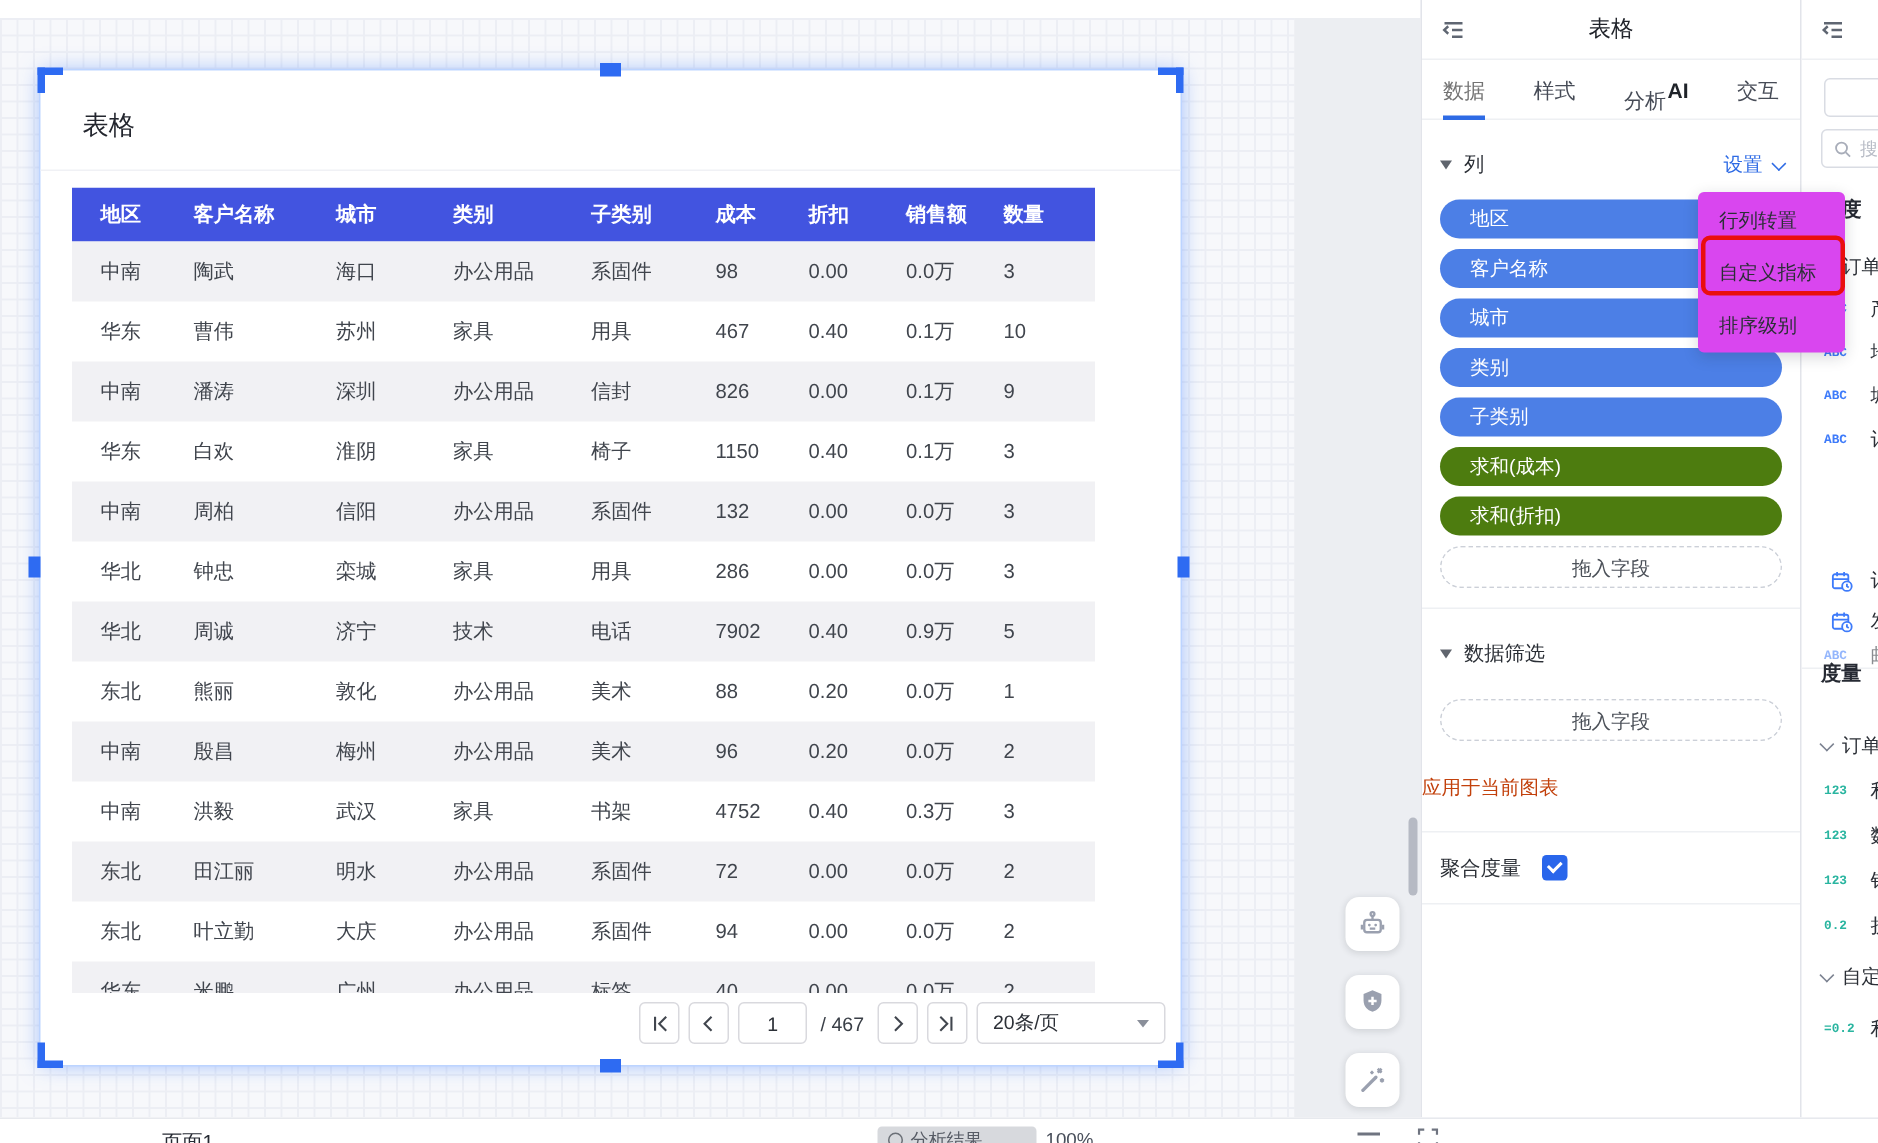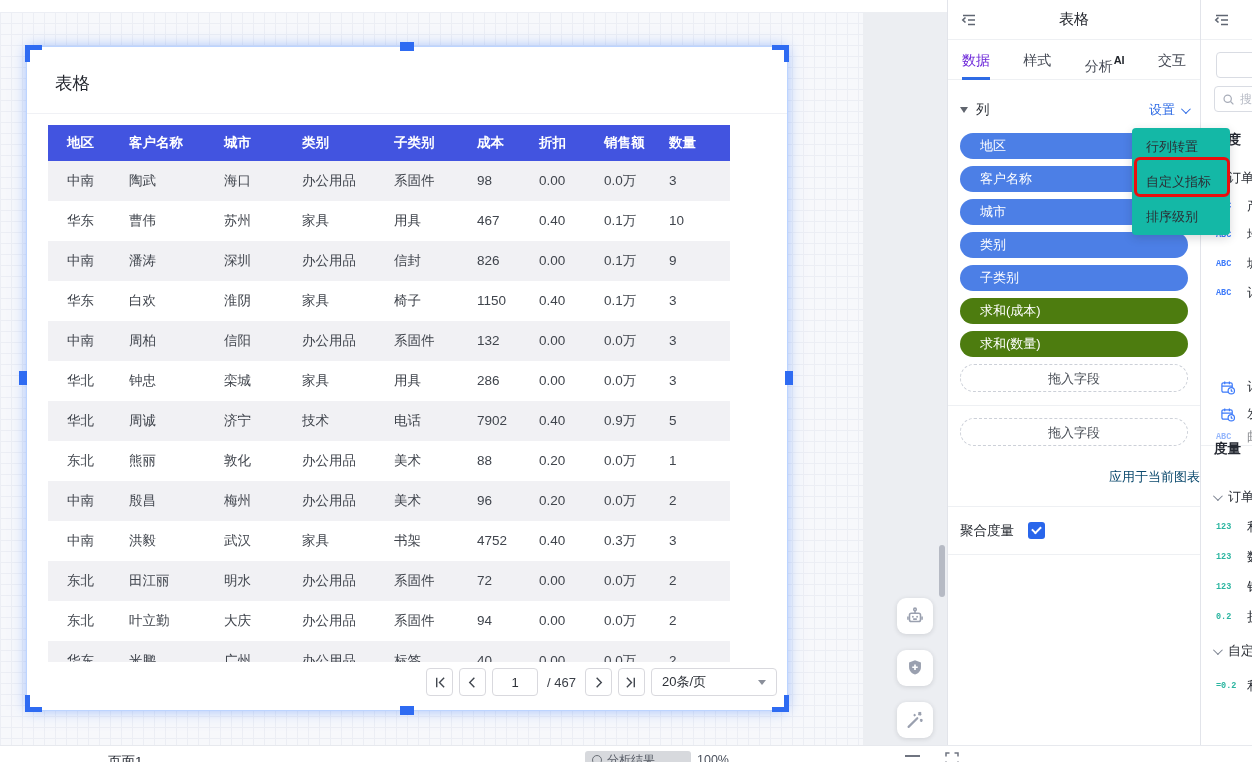--- a/index.html
+++ b/index.html
@@ -69,47 +69,47 @@
   #bb-full { position:absolute; left:945px; top:6px; }
 
   
   #config-panel { position:absolute; left:947px; top:0; width:253px; height:745px; background:#fff;
     border-left:1px solid #e2e4ea; z-index:10; }
   .panel-head { height:40px; border-bottom:1px solid #eef0f3; display:flex; align-items:center; padding:0 12px; }
   .panel-title { flex:1; text-align:center; font-size:15px; color:#21242b; margin-right:18px; }
   #cfg-tabs { height:40px; border-bottom:1px solid #eef0f3; display:flex; align-items:center;
     justify-content:space-between; padding:0 14px; font-size:14px; color:#474c57; position:relative; }
   .tab { position:relative; height:40px; line-height:40px; }
-  .tab.active { color:#6d28d9; }
+  .tab.active { color:#737373; }
   .tab.active::after { content:""; position:absolute; left:0; bottom:0; width:100%; height:3px; background:#2e6be5; }
-  .ai-badge { font-size:11px; font-weight:700; color:#1f2329; vertical-align:7px; margin-left:1px; }
+  .ai-badge { font-size:14px; font-weight:700; color:#1f2329; vertical-align:7px; margin-left:1px; }
   .sec-row { display:flex; align-items:center; padding:0 12px; height:36px; margin-top:12px; }
   .tri { width:0; height:0; border-left:4.5px solid transparent; border-right:4.5px solid transparent;
     border-top:6px solid #60656e; margin-right:8px; }
   .sec-label { font-size:13.5px; color:#2b2f36; }
   .sec-right { margin-left:auto; display:flex; align-items:center; gap:6px; color:#2e6be5; font-size:13px; }
   .chev { width:7px; height:7px; border-right:1.6px solid #2e6be5; border-bottom:1.6px solid #2e6be5;
     transform:rotate(45deg) translateY(-2px); }
   #pill-list { padding:5px 12px 0 12px; }
   .pill { height:26px; border-radius:13px; margin-bottom:7px; color:#fff; font-size:13px;
     line-height:26px; padding-left:20px; white-space:nowrap; overflow:hidden; }
   .pill.blue { background:#4c7fe6; }
   .pill.green { background:#4d7c0f; }
   .drop-btn { margin:6px 12px 0 12px; height:28px; border:1px dashed #ccd0d8; border-radius:14px;
     text-align:center; line-height:27px; font-size:13px; color:#4b5058; }
   .divider { border-top:1px solid #eef0f3; margin-top:13px; }
-  #apply-btn { margin-top:22px; text-align:right; font-size:13px; color:#0c4a6e; }
+  #apply-btn { margin-top:22px; text-align:left; font-size:13px; color:#c2410c; }
   #agg-row { display:flex; align-items:center; padding:0 12px; height:47px; }
   #agg-row .lbl { font-size:13.5px; color:#2b2f36; margin-right:14px; }
   #agg-check { width:17px; height:17px; background:#2966eb; border-radius:3px; position:relative; }
   #agg-check::after { content:""; position:absolute; left:4px; top:4px; width:7px; height:4px;
     border-left:2px solid #fff; border-bottom:2px solid #fff; transform:rotate(-45deg); }
 
   
-  #settings-menu { position:absolute; left:1132px; top:128px; width:98px; background:#14b8a6; border-radius:4px;
+  #settings-menu { position:absolute; left:1132px; top:128px; width:98px; background:#d946ef; border-radius:4px;
     box-shadow:0 3px 10px rgba(30,35,43,.18); z-index:40; padding:1px 0; }
   .menu-item { height:35px; line-height:35px; padding-left:14px; font-size:13px; color:#2b2f36; white-space:nowrap; }
   #red-box { position:absolute; left:1134px; top:157px; width:96px; height:40px; border:3px solid #ea0e0e;
     border-radius:6px; z-index:50; }
 
   
   #fields-panel { position:absolute; left:1200px; top:0; width:220px; height:745px; background:#fff;
     border-left:1px solid #e2e4ea; z-index:15; }
   #fp-box { position:absolute; left:15px; top:52px; width:80px; height:26px; border:1px solid #d9dce3; border-radius:4px; }
   #fp-search { position:absolute; left:13px; top:86px; width:84px; height:26px; border:1px solid #d9dce3;
@@ -395,25 +395,29 @@
       </span>
     </div>
 
     <div id="pill-list">
       <div class="pill blue">地区</div>
       <div class="pill blue">客户名称</div>
       <div class="pill blue">城市</div>
       <div class="pill blue">类别</div>
       <div class="pill blue">子类别</div>
       <div class="pill green">求和(成本)</div>
-      <div class="pill green">求和(数量)</div>
+      <div class="pill green">求和(折扣)</div>
     </div>
     <div class="drop-btn">拖入字段</div>
 
     <div class="divider"></div>
+    <div class="sec-row">
+      <span class="tri"></span>
+      <span class="sec-label">数据筛选</span>
+    </div>
     <div class="drop-btn" style="margin-top:12px;">拖入字段</div>
     <div id="apply-btn">应用于当前图表</div>
 
     <div class="divider" style="margin-top:20px;"></div>
     <div id="agg-row">
       <span class="lbl">聚合度量</span>
       <span id="agg-check"></span>
     </div>
     <div class="divider" style="margin-top:0;"></div>
   </div>

